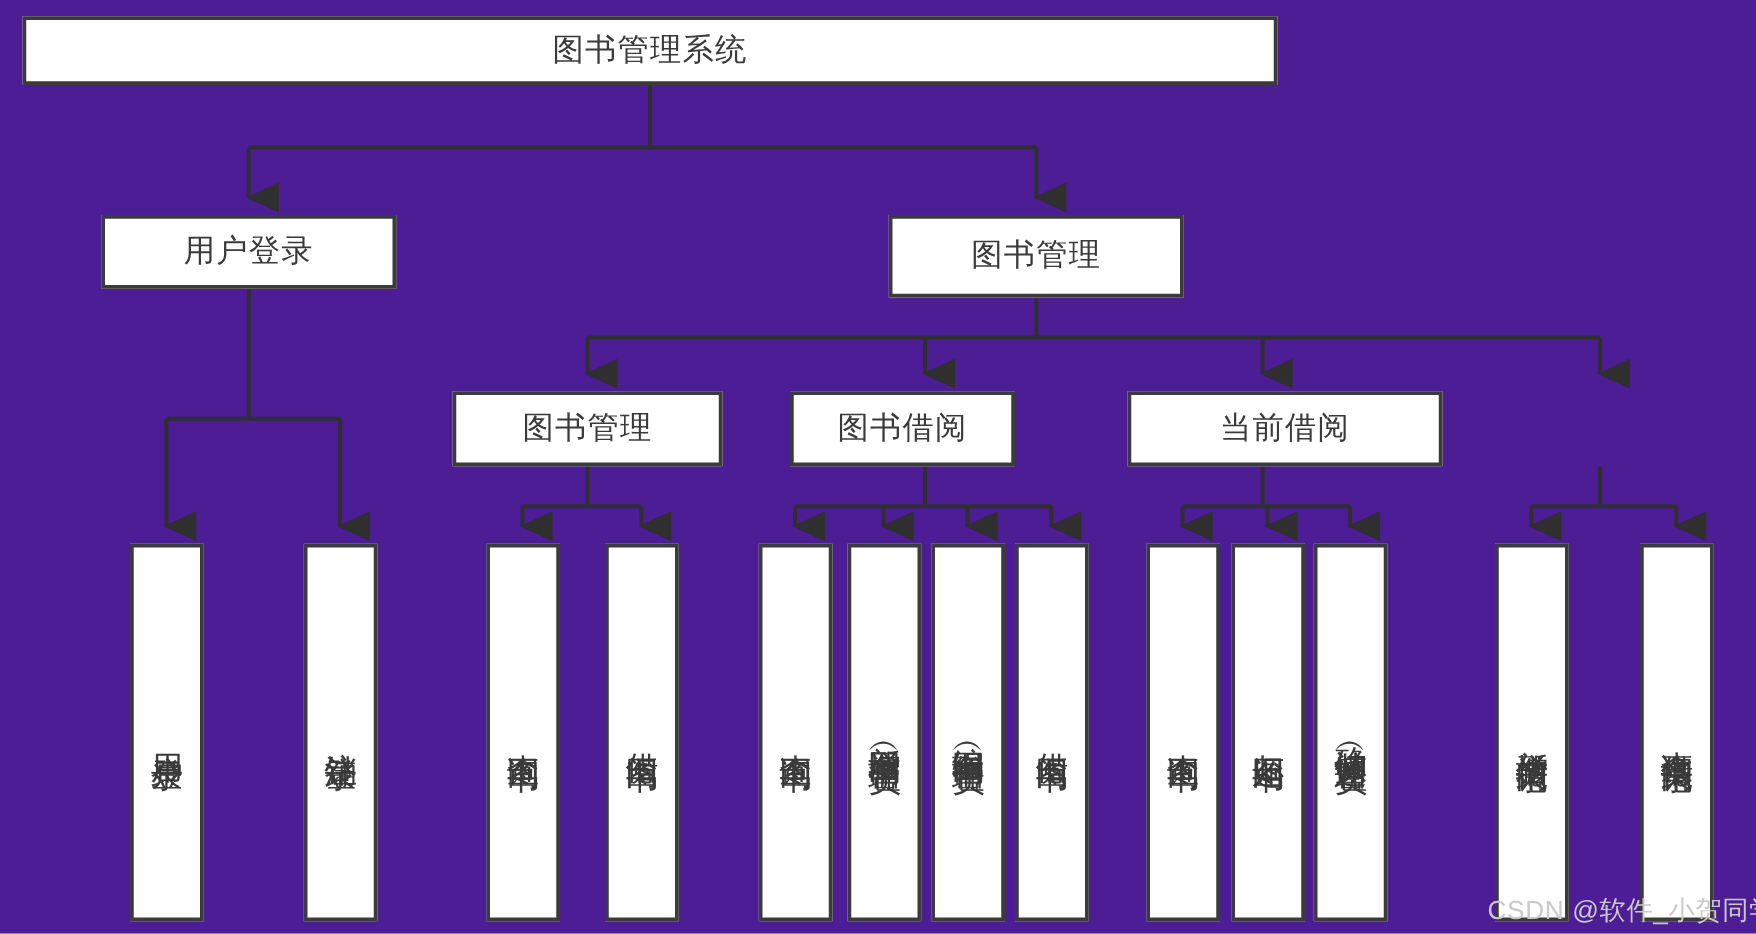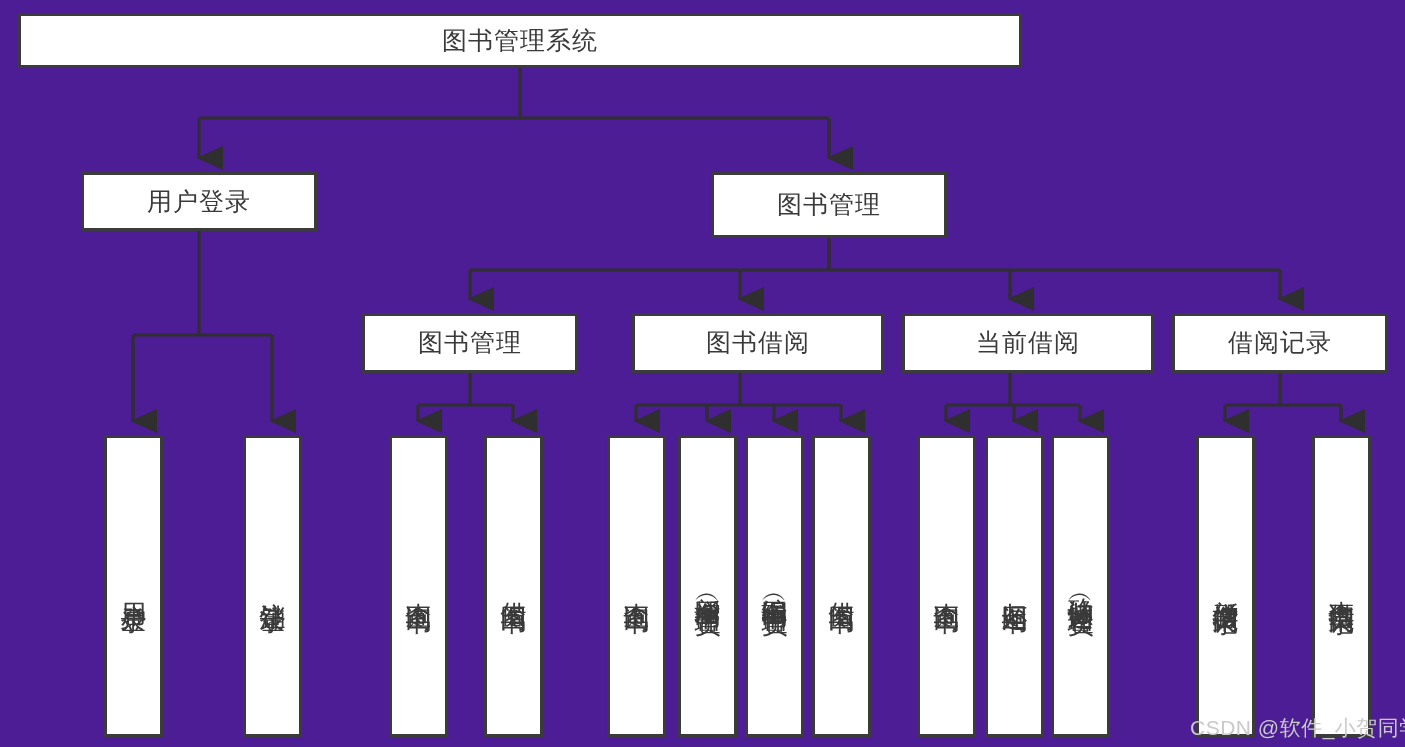--- a/index.html
+++ b/index.html
@@ -129,31 +129,28 @@
   </div>
 
   <div class="node horizontal" style="left:711px; top:172px; width:236px; height:66px;">
     <span>图书管理</span>
   </div>
 
   <div class="node horizontal" style="left:362px; top:313px; width:216px; height:60px;">
     <span>图书管理</span>
   </div>
 
-  <div class="node horizontal" style="left:632px; top:313px; width:252px; height:60px;">
+  <div class="node horizontal" style="left:632px; top:313px; width:180px; height:60px;">
     <span>图书借阅</span>
   </div>
 
   <div class="node horizontal" style="left:902px; top:313px; width:252px; height:60px;">
     <span>当前借阅</span>
   </div>
 
-  <div class="node horizontal" style="left:1172px; top:313px; width:216px; height:60px;">
-    <span>借阅记录</span>
-  </div>
 
   <div class="node vertical" style="left:104px; top:435px; width:59px; height:302px;">
     <span class="vlabel" style="font-size: 26px;">用户登录</span>
   </div>
 
   <div class="node vertical" style="left:243px; top:435px; width:59px; height:302px;">
     <span class="vlabel" style="font-size: 26px;">注销登录</span>
   </div>
 
   <div class="node vertical" style="left:389px; top:435px; width:59px; height:302px;">

